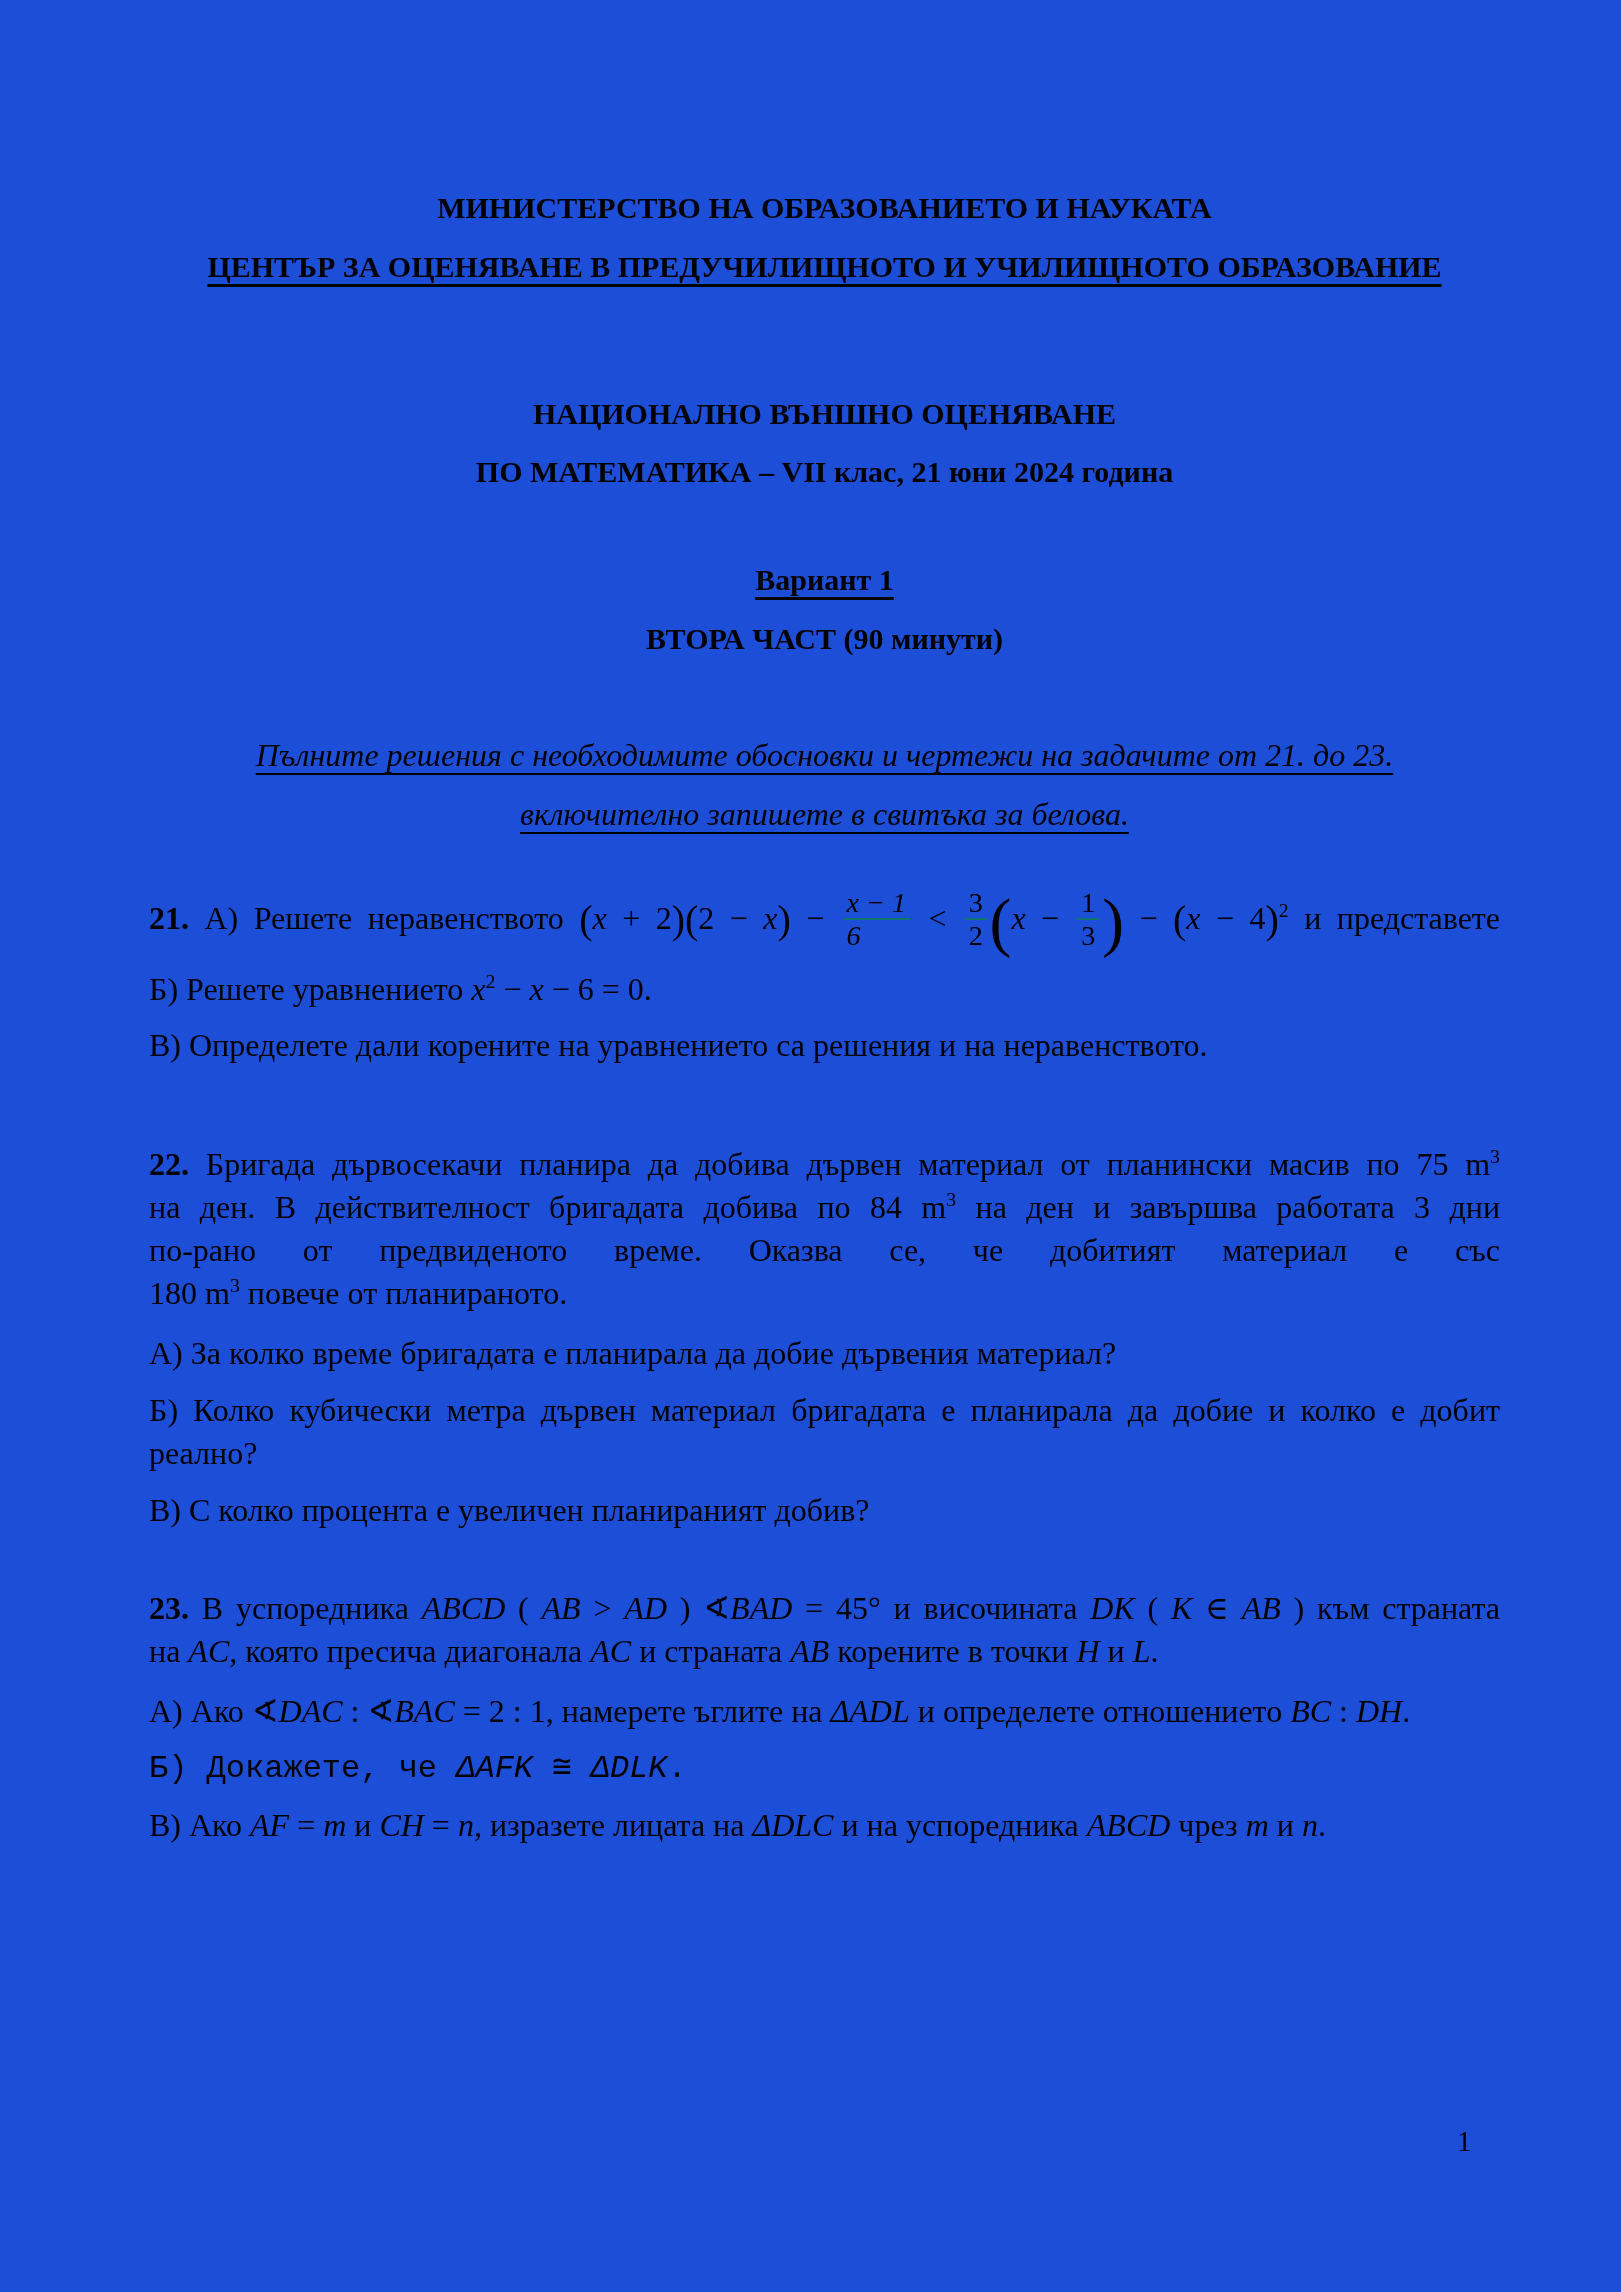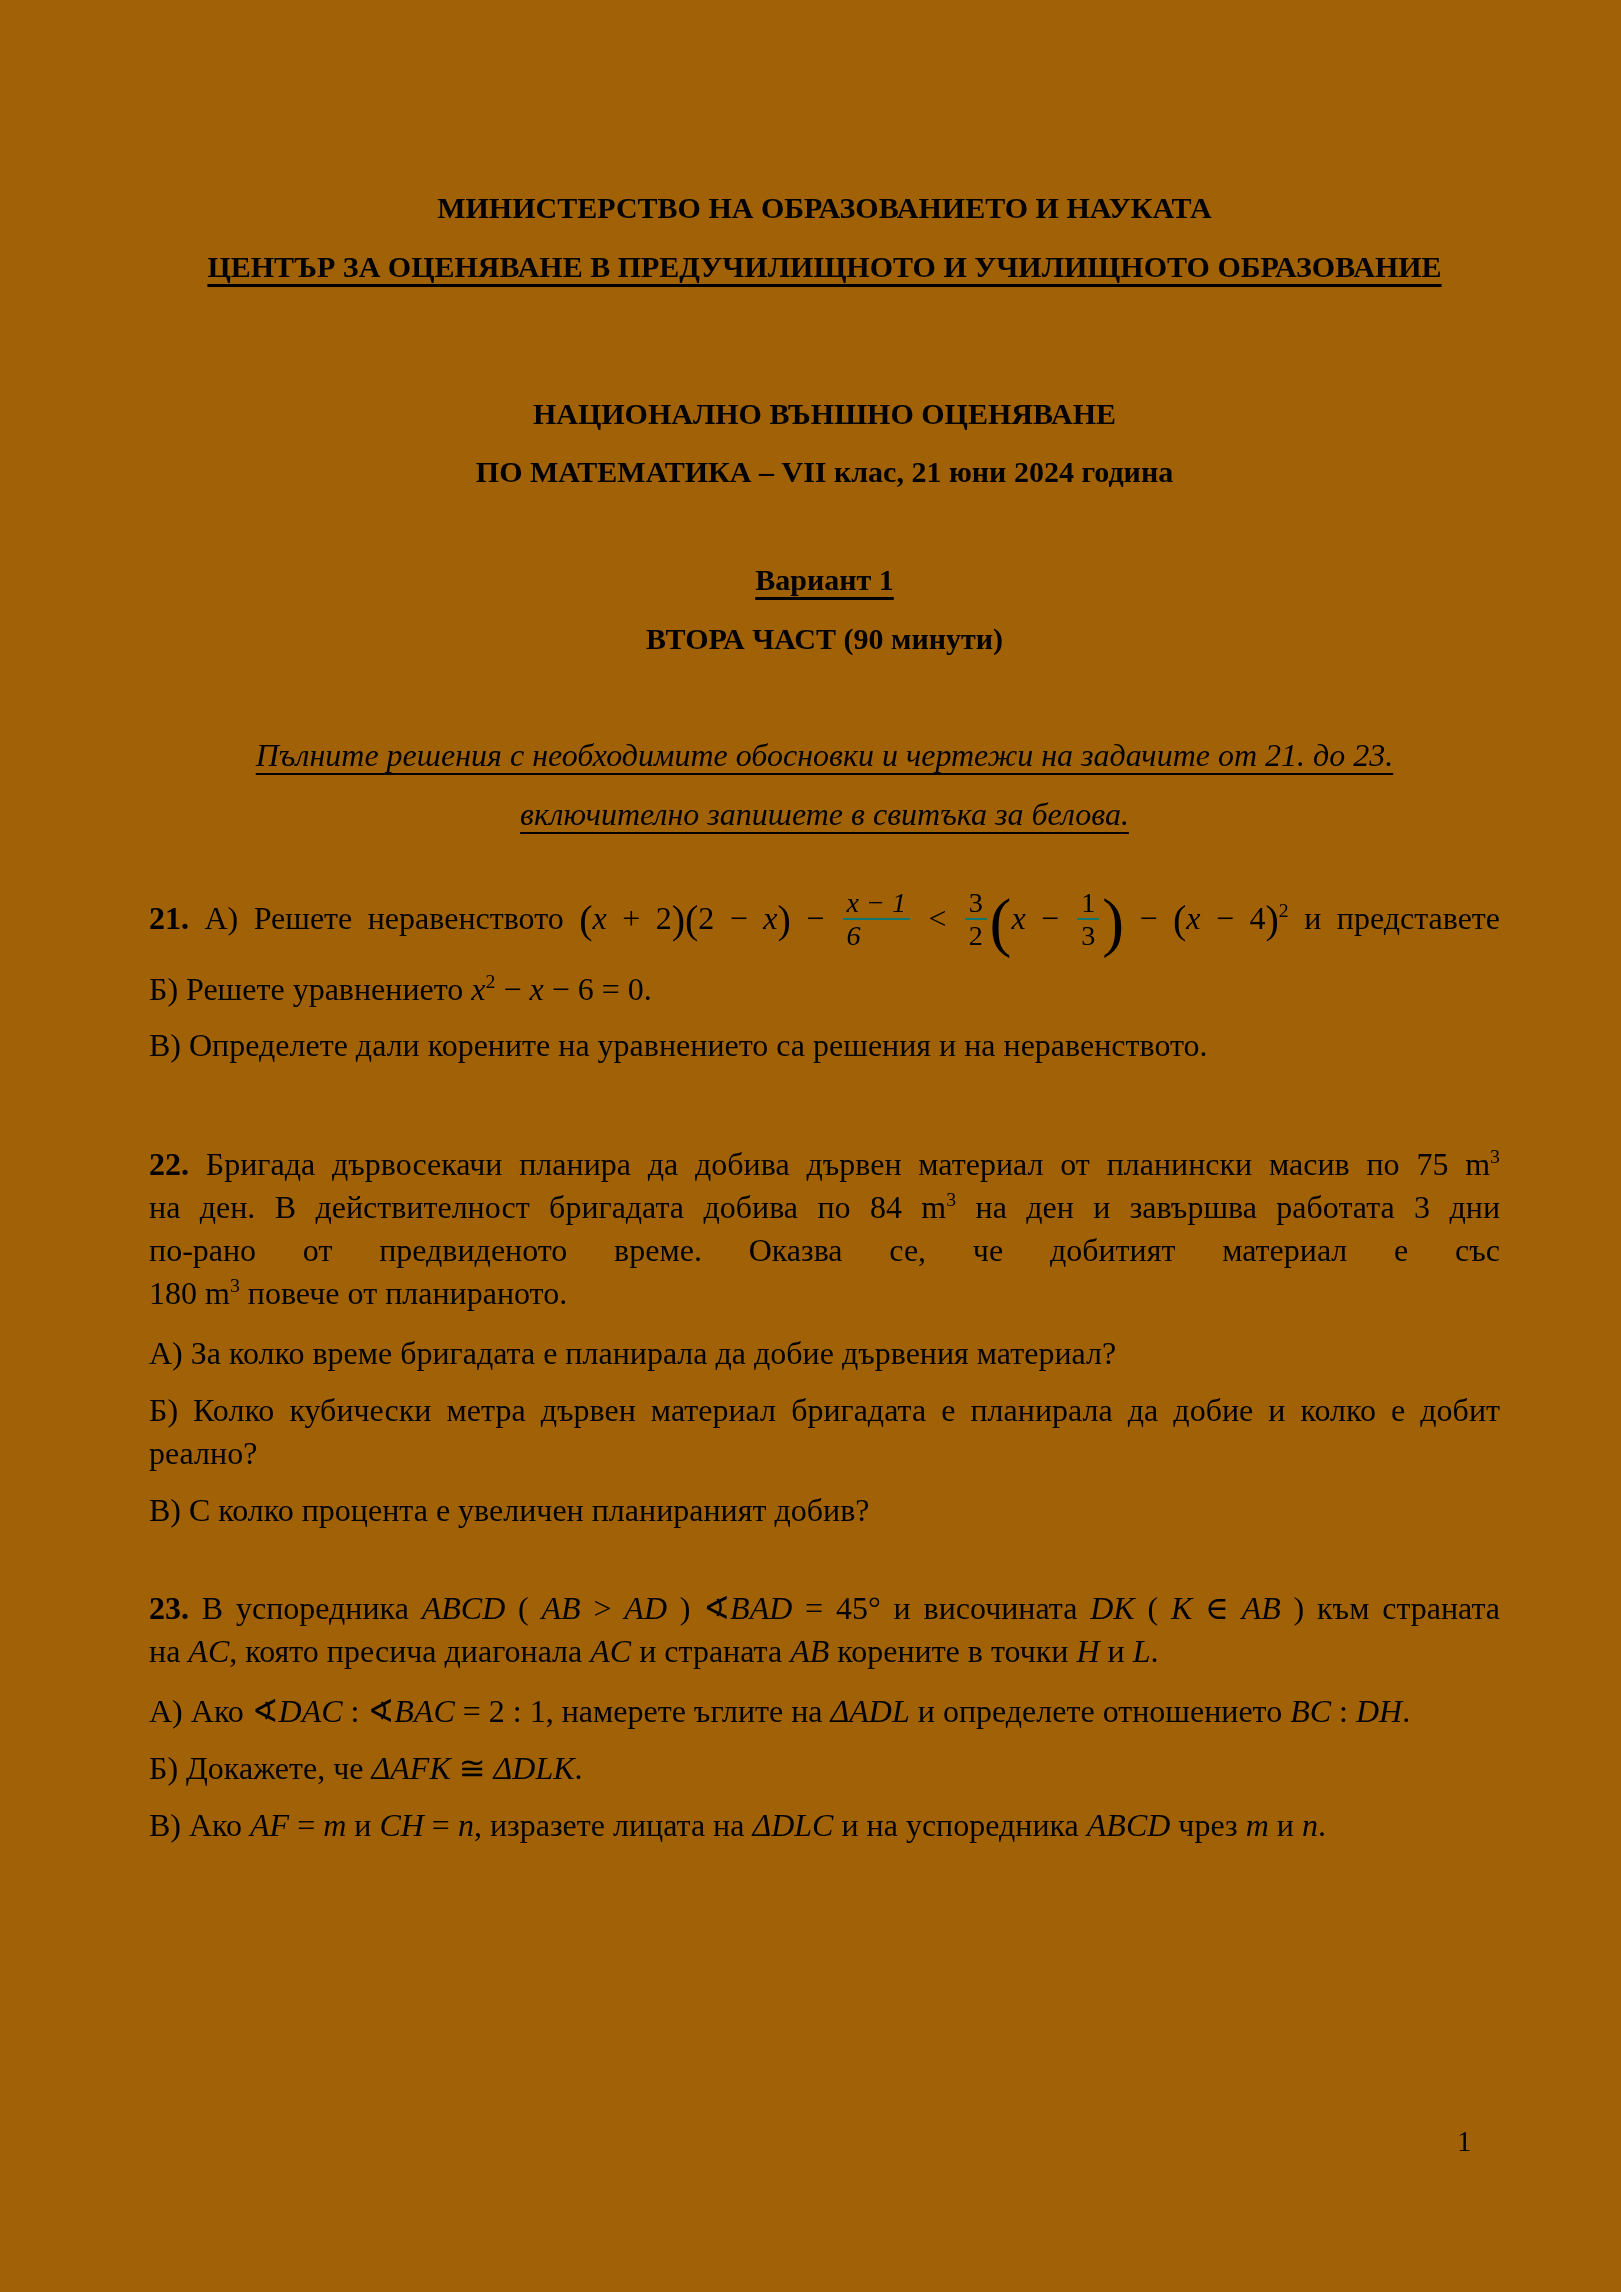--- a/index.html
+++ b/index.html
@@ -5,21 +5,21 @@
 <style>
   html, body {
     margin: 0;
     padding: 0;
     background: #ffffff;
   }
   .page {
     position: relative;
     width: 1621px;
     height: 2293px;
-    background: #a16207;
+    background: #1d4ed8;
     color: #000000;
     font-family: "Liberation Serif", "DejaVu Serif", serif;
     overflow: hidden;
   }
   .content {
     position: absolute;
     left: 149px;
     top: 186px;
     width: 1351px;
     font-size: 32px;
@@ -70,21 +70,21 @@
   [data-name="instructions-line-2"]  { margin-top: 15.7px; line-height: 43px; }
   [data-name="problem-21"]           { margin-top: 53px; }
   [data-name="problem-21-sub-b"]     { margin-top: 13.7px; }
   [data-name="problem-21-sub-v"]     { margin-top: 13.7px; }
   [data-name="problem-22"]           { margin-top: 76px; }
   [data-name="problem-22-sub-a"]     { margin-top: 17px; }
   [data-name="problem-22-sub-b-line-1"] { margin-top: 13.7px; }
   [data-name="problem-22-sub-v"]     { margin-top: 13.7px; }
   [data-name="problem-23"]           { margin-top: 55px; }
   [data-name="problem-23-sub-a"]     { margin-top: 17.6px; }
-  [data-name="problem-23-sub-b"]     { margin-top: 13.7px; }
+  [data-name="problem-23-sub-b"]     { margin-top: 13.7px; font-family: Liberation Mono, monospace; }
   [data-name="problem-23-sub-v"]     { margin-top: 13.7px; }
 
   .page-number {
     position: absolute;
     left: 1457px;
     top: 2122px;
     font-size: 29px;
     line-height: 39px;
   }
 </style>

